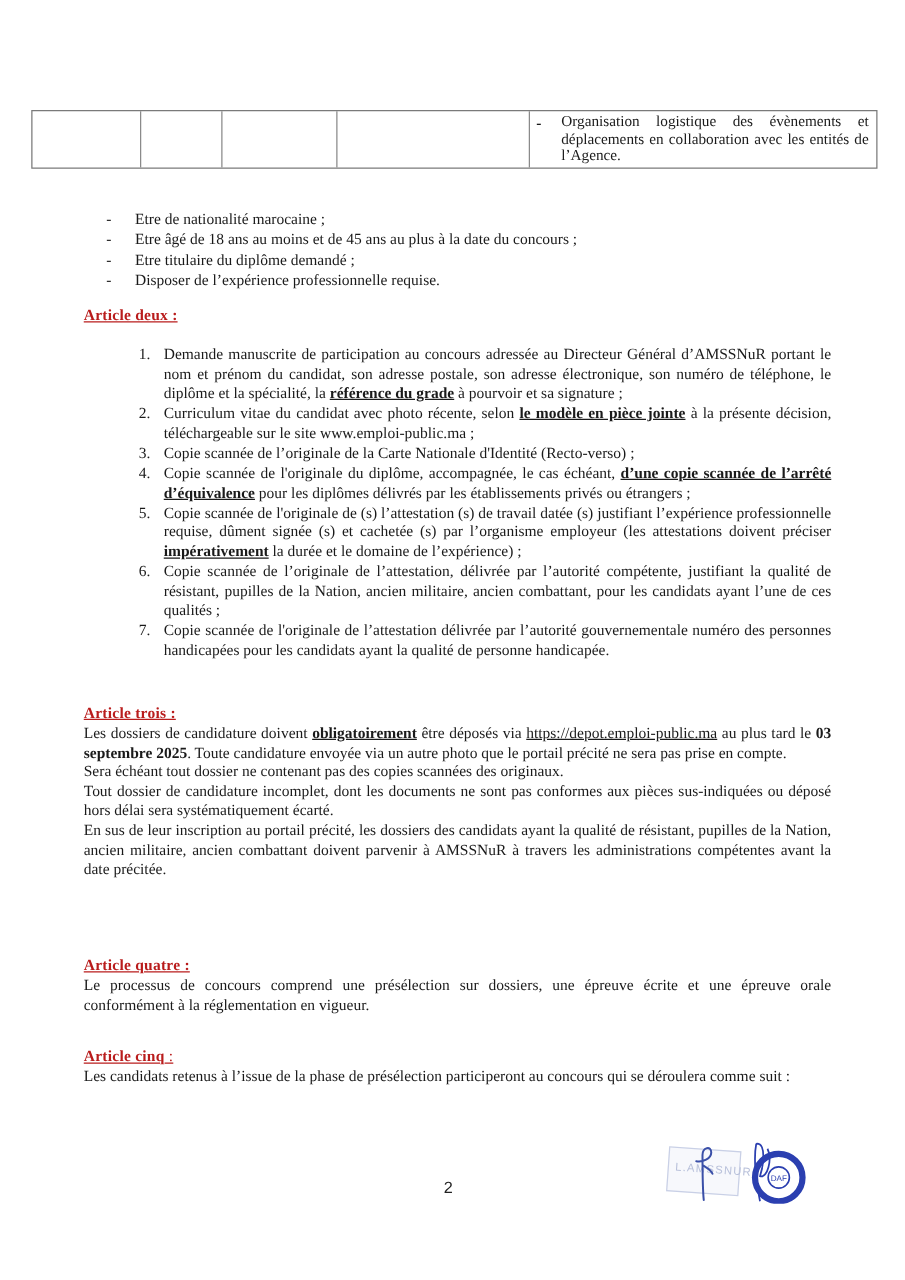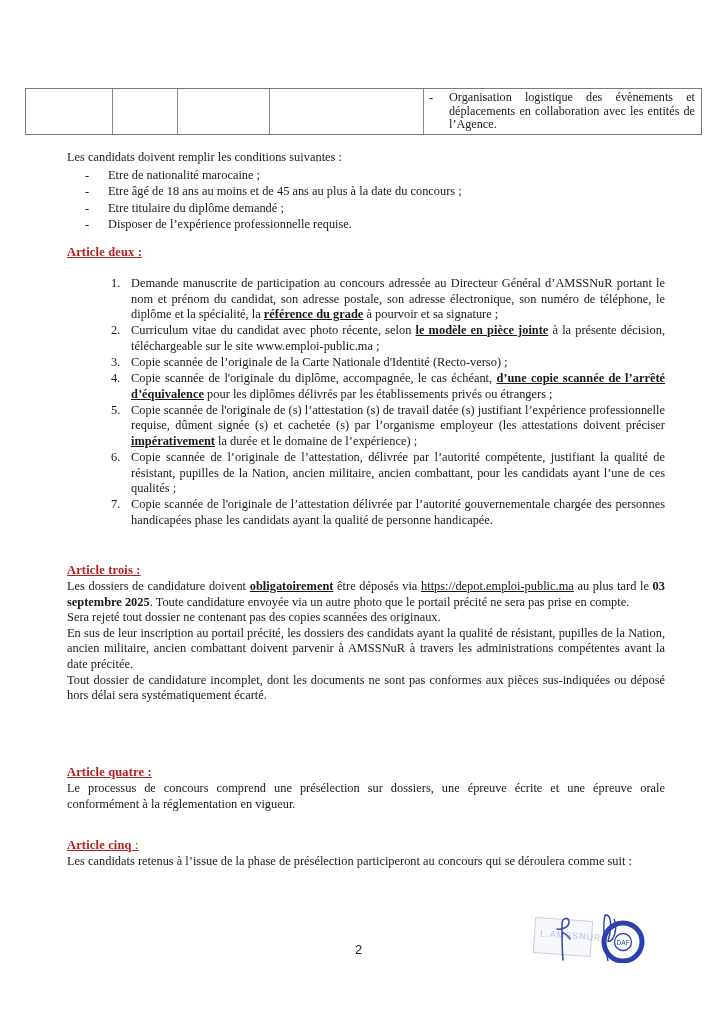--- a/index.html
+++ b/index.html
@@ -58,45 +58,44 @@
     <div class="cell c1"></div>
     <div class="cell c2"></div>
     <div class="cell c3"></div>
     <div class="cell c4"></div>
     <div class="cell c5">
       <span class="dash">-</span>
       <span class="txt">Organisation logistique des évènements et déplacements en collaboration avec les entités de l’Agence.</span>
     </div>
   </div>
 
-  <div class="block intro">Les candidats doivent remplir les conditions suivantes :</div>
   <ul class="cond-list">
     <li><span class="d">-</span><span>Etre de nationalité marocaine ;</span></li>
     <li><span class="d">-</span><span>Etre âgé de 18 ans au moins et de 45 ans au plus à la date du concours ;</span></li>
     <li><span class="d">-</span><span>Etre titulaire du diplôme demandé ;</span></li>
     <li><span class="d">-</span><span>Disposer de l’expérience professionnelle requise.</span></li>
   </ul>
 
   <div class="art-title" style="top:245px;">Article deux :</div>
   <ol class="num-list" id="docs-list" style="top:276px;">
     <li><span class="n">1.</span><span>Demande manuscrite de participation au concours adressée au Directeur Général d’AMSSNuR portant le nom et prénom du candidat, son adresse postale, son adresse électronique, son numéro de téléphone, le diplôme et la spécialité, la </span><span class="bu">référence du grade</span><span> à pourvoir et sa signature ;</span></li>
     <li><span class="n">2.</span><span>Curriculum vitae du candidat avec photo récente, selon </span><span class="bu">le modèle en pièce jointe</span><span> à la présente décision, téléchargeable sur le site www.emploi-public.ma ;</span></li>
     <li><span class="n">3.</span><span>Copie scannée de l’originale de la Carte Nationale d'Identité (Recto-verso) ;</span></li>
     <li><span class="n">4.</span><span>Copie scannée de l'originale du diplôme, accompagnée, le cas échéant, </span><span class="bu">d’une copie scannée de l’arrêté d’équivalence</span><span> pour les diplômes délivrés par les établissements privés ou étrangers ;</span></li>
     <li><span class="n">5.</span><span>Copie scannée de l'originale de (s) l’attestation (s) de travail datée (s) justifiant l’expérience professionnelle requise, dûment signée (s) et cachetée (s) par l’organisme employeur (les attestations doivent préciser </span><span class="bu">impérativement</span><span> la durée et le domaine de l’expérience) ;</span></li>
     <li><span class="n">6.</span><span>Copie scannée de l’originale de l’attestation, délivrée par l’autorité compétente, justifiant la qualité de résistant, pupilles de la Nation, ancien militaire, ancien combattant, pour les candidats ayant l’une de ces qualités ;</span></li>
-    <li><span class="n">7.</span><span>Copie scannée de l'originale de l’attestation délivrée par l’autorité gouvernementale chargée des personnes handicapées phase les candidats ayant la qualité de personne handicapée.</span></li>
+    <li><span class="n">7.</span><span>Copie scannée de l'originale de l’attestation délivrée par l’autorité gouvernementale numéro des personnes handicapées pour les candidats ayant la qualité de personne handicapée.</span></li>
   </ol>
 
   <div class="art-title" style="top:563px;text-align:center;">Article trois :</div>
   <div class="para" style="top:579px;">
     <p><span>Les dossiers de candidature doivent </span><span class="bu">obligatoirement</span><span> être déposés via </span><a class="link" style="color:inherit;">https://depot.emploi-public.ma</a><span> au plus tard le </span><b>03 septembre 2025</b><span>. Toute candidature envoyée via un autre photo que le portail précité ne sera pas prise en compte.</span></p>
-    <p>Sera rejeté tout dossier ne contenant pas des copies scannées des originaux.</p>
+    <p>Sera échéant tout dossier ne contenant pas des copies scannées des originaux.</p>
+    <p>Tout dossier de candidature incomplet, dont les documents ne sont pas conformes aux pièces sus-indiquées ou déposé hors délai sera systématiquement écarté.</p>
     <p>En sus de leur inscription au portail précité, les dossiers des candidats ayant la qualité de résistant, pupilles de la Nation, ancien militaire, ancien combattant doivent parvenir à AMSSNuR à travers les administrations compétentes avant la date précitée.</p>
-    <p>Tout dossier de candidature incomplet, dont les documents ne sont pas conformes aux pièces sus-indiquées ou déposé hors délai sera systématiquement écarté.</p>
   </div>
 
   <div class="art-title" style="top:765px;">Article quatre :</div>
   <div class="para" style="top:781px;">Le processus de concours comprend une présélection sur dossiers, une épreuve écrite et une épreuve orale conformément à la réglementation en vigueur.</div>
 
   <div class="art-title" style="top:838px;"><span>Article cinq</span><span class="colon" style="font-weight:normal;text-decoration:none;"> :</span></div>
   <div class="para" style="top:854px;">Les candidats retenus à l’issue de la phase de présélection participeront au concours qui se déroulera comme suit :</div>
 
   <div class="page-num">2</div>
 

